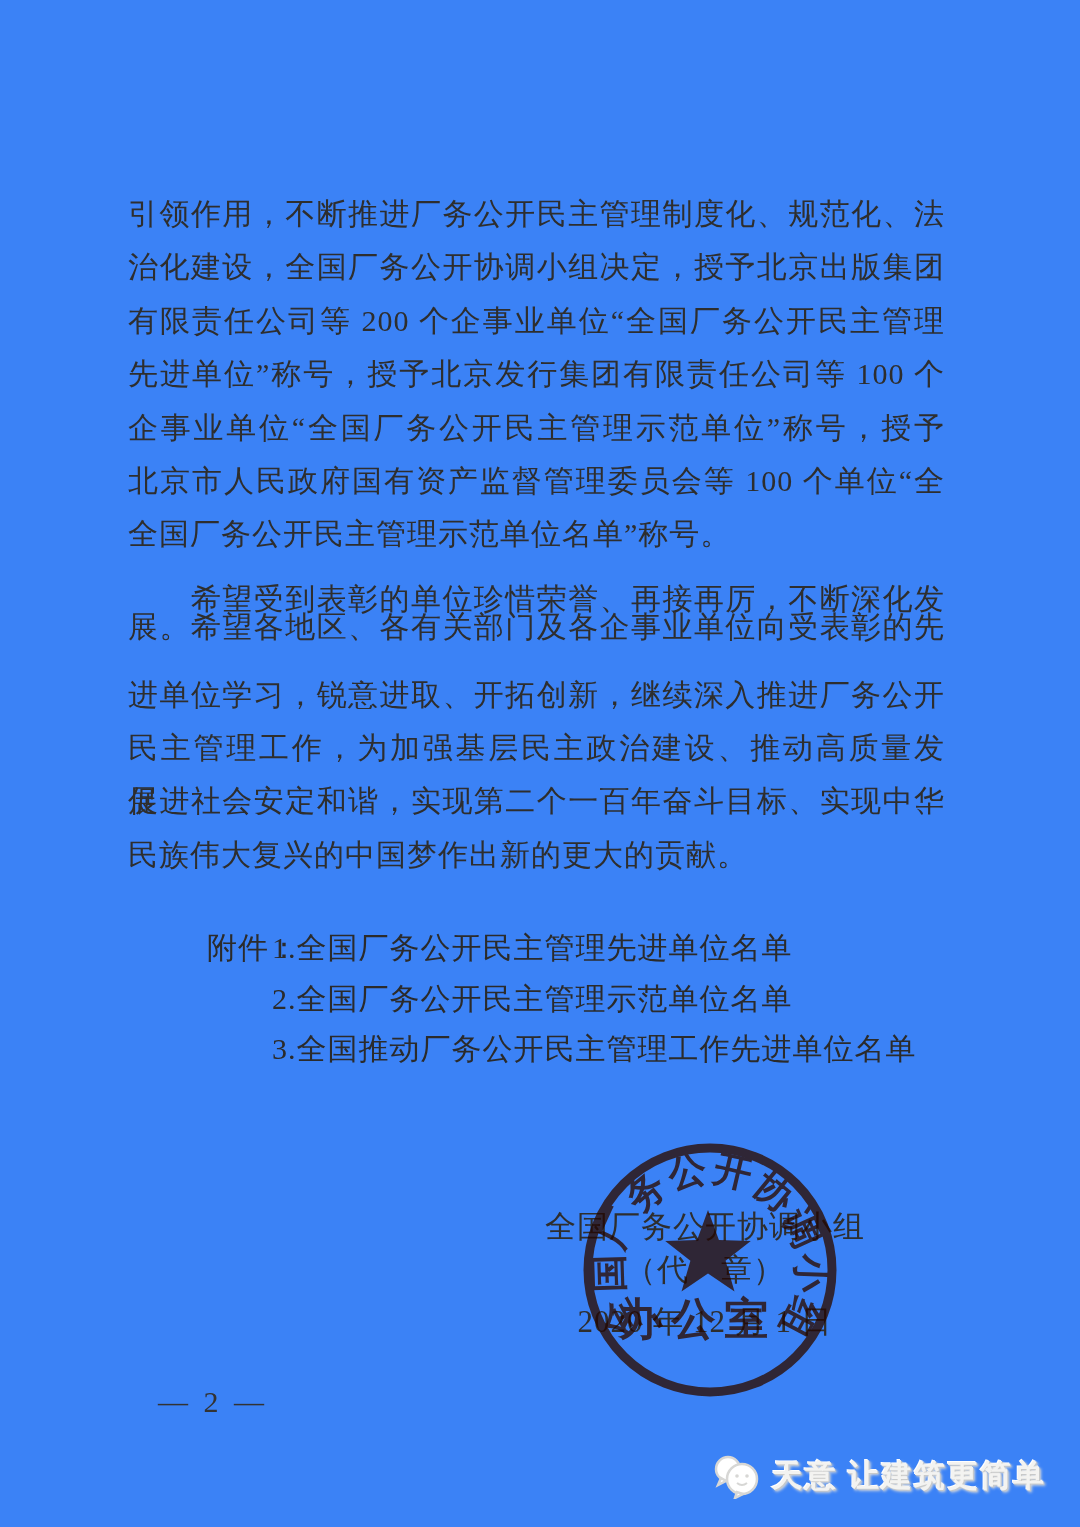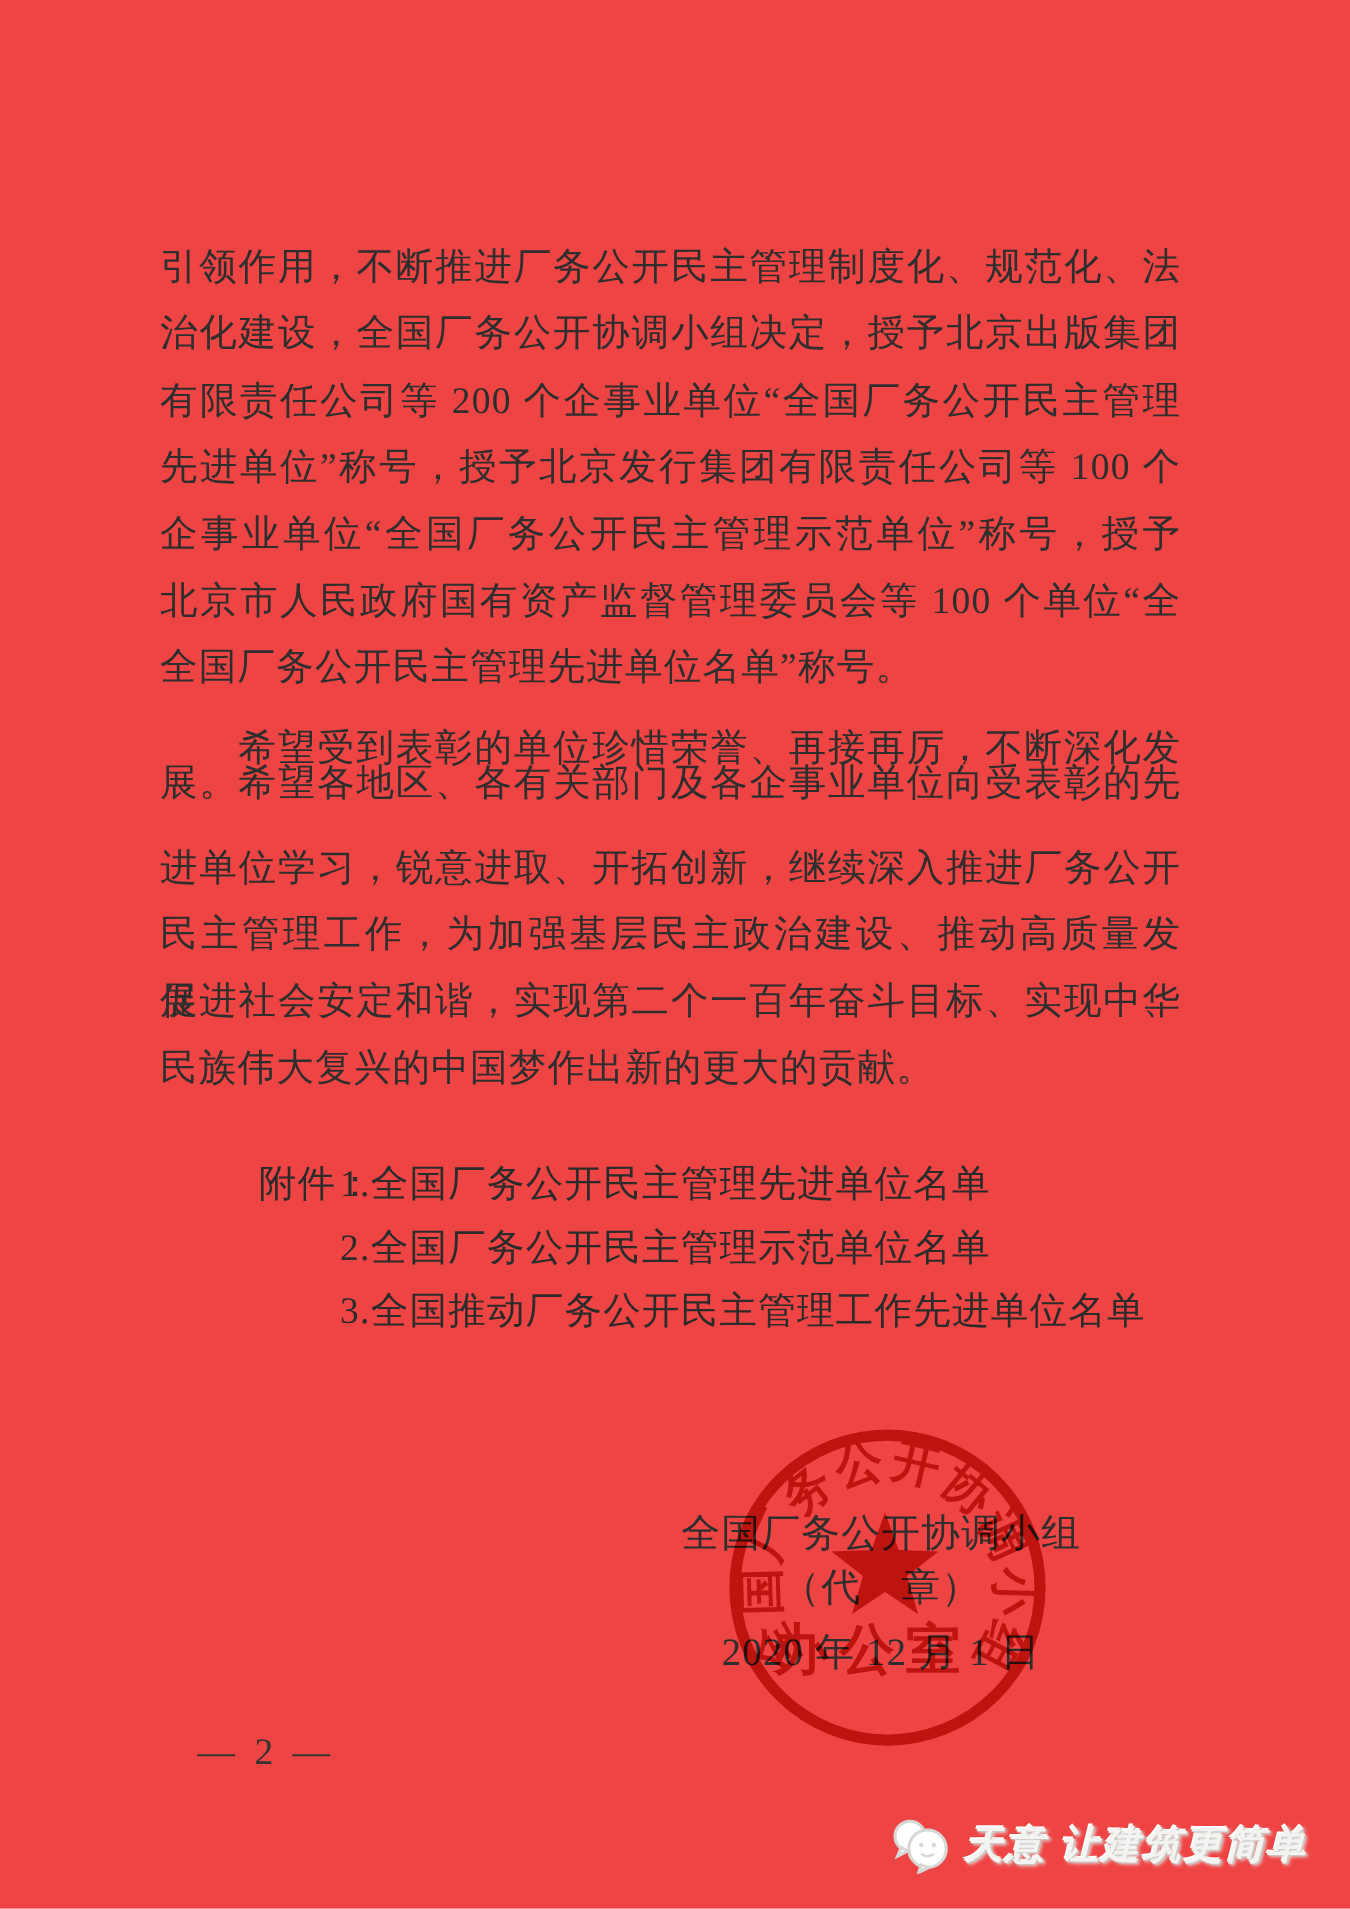--- a/index.html
+++ b/index.html
@@ -1,19 +1,19 @@
 <!DOCTYPE html>
 <html><head>
 <meta charset="utf-8">
 <style>
   html,body{margin:0;padding:0;background:#ffffff;}
   .page{
     position:relative;
     width:1080px;height:1527px;
-    background:#ef4444;
+    background:#3b82f6;
     overflow:hidden;
     font-family:"Liberation Serif","DejaVu Serif",serif;
     color:#2b2b2b;
     --seal-color:#c63a27;
   }
   
   .line{
     position:absolute;
     left:128px;width:817px;
     height:53px;line-height:53px;
@@ -78,39 +78,38 @@
   .footer-watermark{
     position:absolute;right:34px;top:1453px;
     display:flex;align-items:center;gap:10px;
   }
   .footer-watermark .wm-text{
     font-size:31px;font-weight:700;letter-spacing:2px;
     font-family:"Liberation Sans","DejaVu Sans",sans-serif;
     color:#f3f3f1;
     text-shadow:1px 1px 1px #c9c9c7, 2px 2px 3px #dededc, -1px -1px 0 #ffffff;
     white-space:nowrap;
-    font-style:italic;
   }
   .wm-icon{display:block;}
   .wm-icon .bub{fill:#ffffff;stroke:#d7d7d5;stroke-width:2.5;}
   .wm-icon .dot{fill:#d7d7d5;}
 </style>
 </head>
 <body>
 
 <div class="page" style="--seal-color: #c63a27;">
 
   <main>
     <div class="line j" style="top:187px">引领作用，不断推进厂务公开民主管理制度化、规范化、法</div>
     <div class="line j" style="top:240px">治化建设，全国厂务公开协调小组决定，授予北京出版集团</div>
     <div class="line j" style="top:294px">有限责任公司等 200 个企事业单位“全国厂务公开民主管理</div>
     <div class="line j" style="top:347px">先进单位”称号，授予北京发行集团有限责任公司等 100 个</div>
     <div class="line j" style="top:401px">企事业单位“全国厂务公开民主管理示范单位”称号，授予</div>
     <div class="line j" style="top:454px">北京市人民政府国有资产监督管理委员会等 100 个单位“全</div>
-    <div class="line" style="top:507px">全国厂务公开民主管理先进单位名单”称号。</div>
+    <div class="line" style="top:507px">全国厂务公开民主管理示范单位名单”称号。</div>
     <div class="line j" style="top:572px">　　希望受到表彰的单位珍惜荣誉、再接再厉，不断深化发</div>
     <div class="line j" style="top:600px">展。希望各地区、各有关部门及各企事业单位向受表彰的先</div>
     <div class="line j" style="top:668px">进单位学习，锐意进取、开拓创新，继续深入推进厂务公开</div>
     <div class="line j" style="top:721px">民主管理工作，为加强基层民主政治建设、推动高质量发展、</div>
     <div class="line j" style="top:774px">促进社会安定和谐，实现第二个一百年奋斗目标、实现中华</div>
     <div class="line" style="top:828px">民族伟大复兴的中国梦作出新的更大的贡献。</div>
   </main>
 
   <section>
     <span class="att-label">附件：</span>

